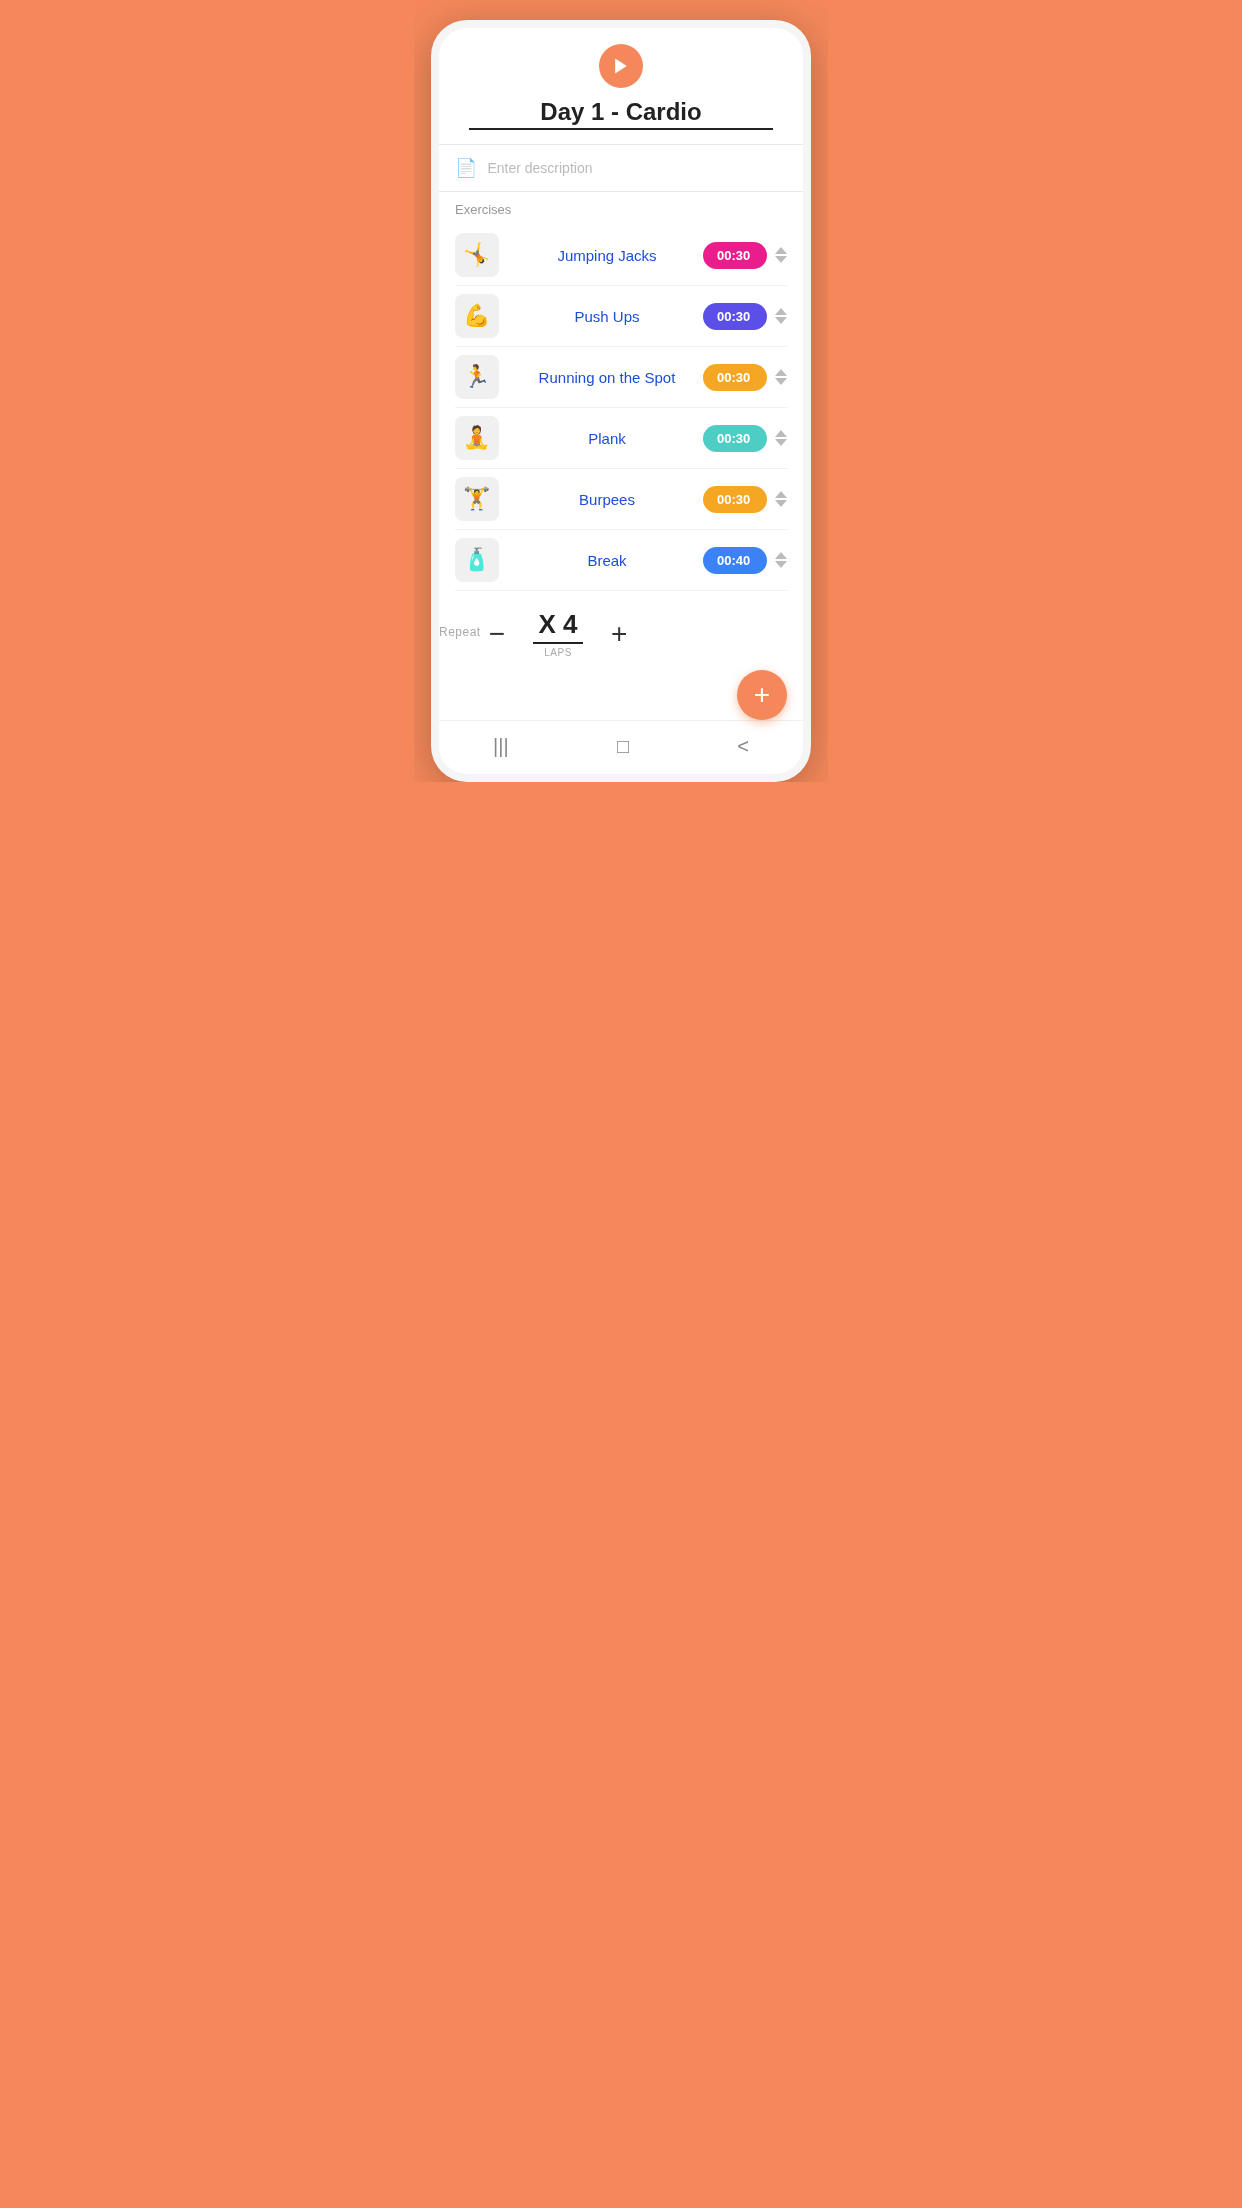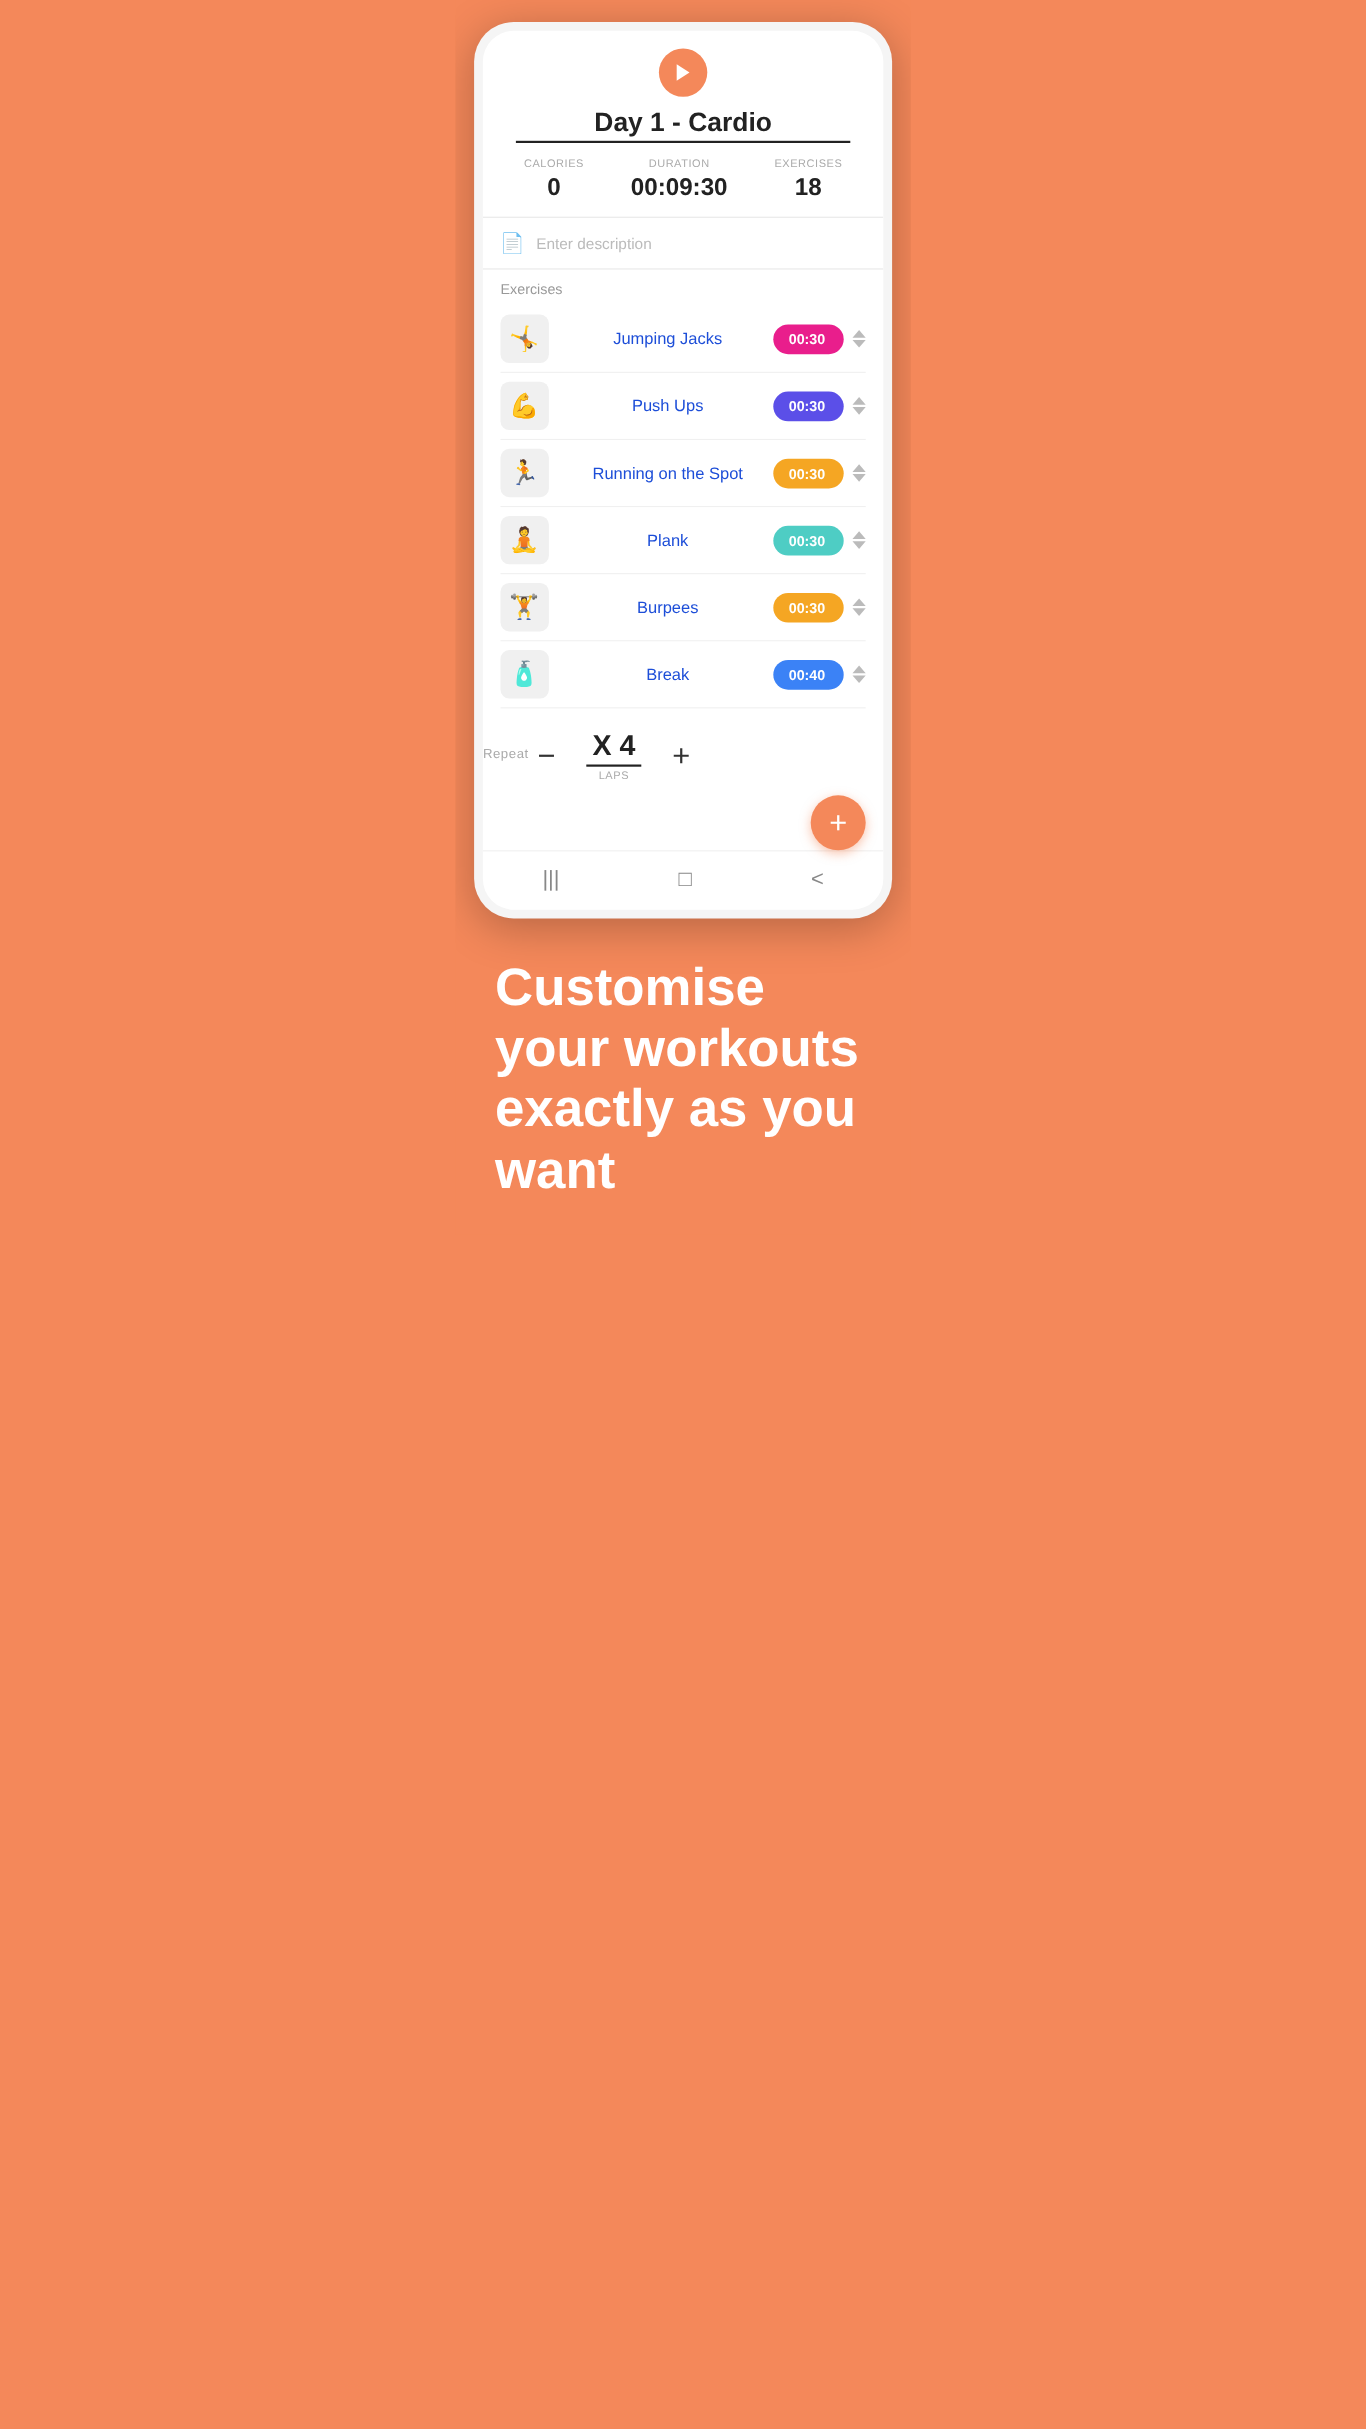--- a/index.html
+++ b/index.html
@@ -289,34 +289,20 @@
       <div class="top-icon-area">
         <div class="top-icon-circle">
           <svg width="20" height="20" viewBox="0 0 24 24">
             <path d="M5 3l14 9-14 9V3z"></path>
           </svg>
         </div>
       </div>
 
       <div class="day-title">Day 1 - Cardio</div>
 
-      <div class="stats-row">
-        <div class="stat-item">
-          <div class="stat-label">CALORIES</div>
-          <div class="stat-value">0</div>
-        </div>
-        <div class="stat-item">
-          <div class="stat-label">DURATION</div>
-          <div class="stat-value">00:09:30</div>
-        </div>
-        <div class="stat-item">
-          <div class="stat-label">EXERCISES</div>
-          <div class="stat-value">18</div>
-        </div>
-      </div>
 
       <div class="description-area">
         <span class="desc-icon">📄</span>
         <span class="desc-placeholder">Enter description</span>
       </div>
 
       <div class="exercises-section">
         <div class="exercises-header">Exercises</div>
 
         <div id="exercises-list">
@@ -401,17 +387,14 @@
           <span>□</span>
         </div>
         <div class="nav-item">
           <span>&lt;</span>
         </div>
       </div>
 
     </div>
   </div>
 
-  <div class="tagline">
-    <div class="tagline-text">Customise your workouts exactly as you want</div>
-  </div>
 
 </div>
 
 </body></html>

